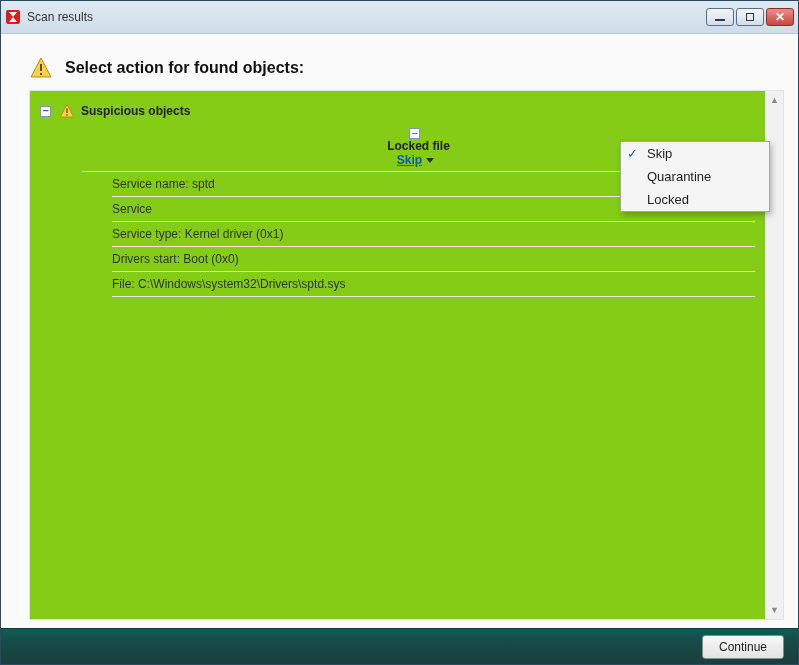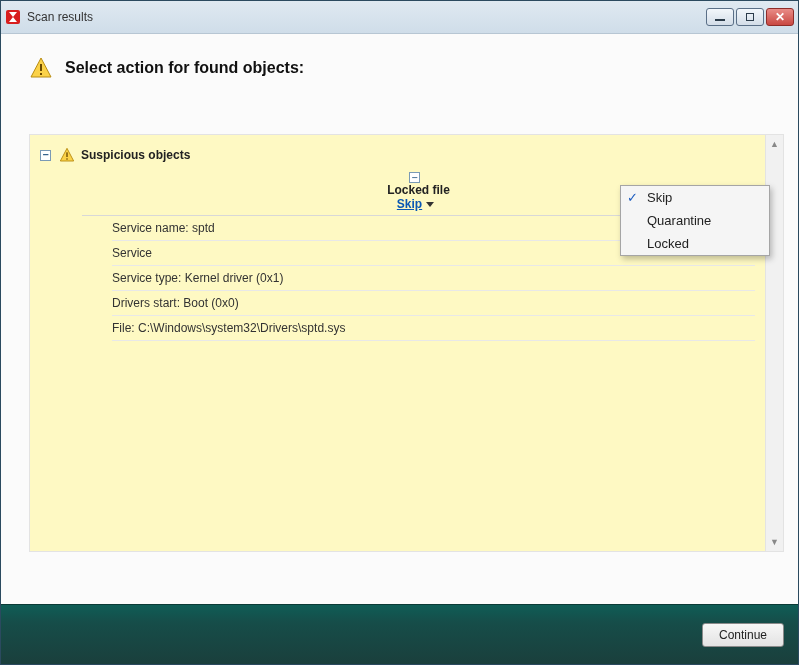--- a/index.html
+++ b/index.html
@@ -10,26 +10,26 @@
   .window { position:absolute; inset:0; background:#fff; border:1px solid #2b4a5f; display:flex; flex-direction:column; }
   .titlebar { height:26px; background: linear-gradient(#dfe9f1,#cfdde9); display:flex; align-items:center; padding:16px 4px; border-bottom:1px solid #b7c6d3; }
   .titlebar .app-icon { width:16px; height:16px; margin-right:6px; }
   .titlebar .title { flex:1; font-size:12px; color:#333; }
   .winbtns { display:flex; gap:2px; }
   .winbtn { width:28px; height:18px; border:1px solid #5a6f87; border-radius:3px; background:linear-gradient(#f3f7fb,#d3dde8); display:flex; align-items:center; justify-content:center; font-size:10px; line-height:1; cursor:default; }
   .winbtn.max .sq { width:8px; height:8px; border:1.5px solid #2b3b4a; }
   .winbtn.min .bar { width:10px; height:2px; background:#2b3b4a; margin-top:6px;}
   .winbtn.close { background:linear-gradient(#e98c87,#c94842); border-color:#8e2c28; color:#fff; font-weight:bold; font-size:12px;}
 
-  .client { flex:1; display:flex; flex-direction:column; background:#fbfbfb;gap:44px; }
+  .client { flex:1; display:flex; flex-direction:column; background:#fbfbfb; }
   .headerrow { display:flex; align-items:center; padding:22px 28px 10px 28px; }
   .headerrow .warn-big { width:24px; height:24px; margin-right:12px; }
   .headerrow h1 { margin:0; font-size:16px; font-weight:bold; color:#111; }
 
-  .scroll-area { flex:1; margin:0 14px 8px 28px; border:1px solid #e3e3e3; background:#fef9c3; position:relative; overflow:hidden; }
+  .scroll-area { flex:1; margin:0 14px 8px 28px; border:1px solid #e3e3e3; background:#84cc16; position:relative; overflow:hidden; }
   .scroll-content { position:absolute; inset:0 18px 0 0; padding:10px 10px 10px 38px; }
   
   .vscroll { position:absolute; top:0; right:0; bottom:0; width:18px; background:#f1f1f1; border-left:1px solid #e3e3e3; }
   .vscroll .arrow { width:16px; height:16px; margin:1px auto; display:flex; align-items:center; justify-content:center; color:#888; font-size:9px; }
   .vscroll .arrow.up::after { content:"▲"; }
   .vscroll .arrow.down { position:absolute; bottom:0; left:0; right:0; }
   .vscroll .arrow.down::after { content:"▼"; }
 
   .group { }
   .group-header { display:flex; align-items:center; font-weight:bold; color:#222; margin:2px 0 6px -28px; }
@@ -45,21 +45,21 @@
 
   .details { margin-left:44px; }
   .detail-row { padding:5px 0; border-bottom:1px solid #e8e8e8; color:#333; font-size:12px; }
 
   
   .menu { position:absolute; top:50px; right:-5px; width:150px; background:#f5f5f5; border:1px solid #a5a5a5; box-shadow:2px 3px 6px rgba(0,0,0,.25); z-index:10; }
   .menu-item { display:flex; align-items:center; padding:4px 10px 4px 26px; font-size:13px; color:#222; cursor:default; position:relative; }
   .menu-item .check { position:absolute; left:6px; color:#1a5bbf; font-size:13px; }
 
   
-  .footer { height:60px; background: linear-gradient(#0f5d56,#164d49 30%,#1a3f3c); border-top:1px solid #0b3a36; display:flex; align-items:center; justify-content:flex-end; padding:16px 14px; }
+  .footer { height:36px; background: linear-gradient(#0f5d56,#164d49 30%,#1a3f3c); border-top:1px solid #0b3a36; display:flex; align-items:center; justify-content:flex-end; padding:16px 14px; }
   .btn-continue { min-width:82px; height:24px; background:linear-gradient(#f7f7f7,#e3e3e3); border:1px solid #8a8a8a; border-radius:3px; font-size:12px; color:#222; padding:0 12px; cursor:pointer; }
 
   
   svg { display:block; }
 </style>
 </head>
 <body>
 
 <div class="window">
 

